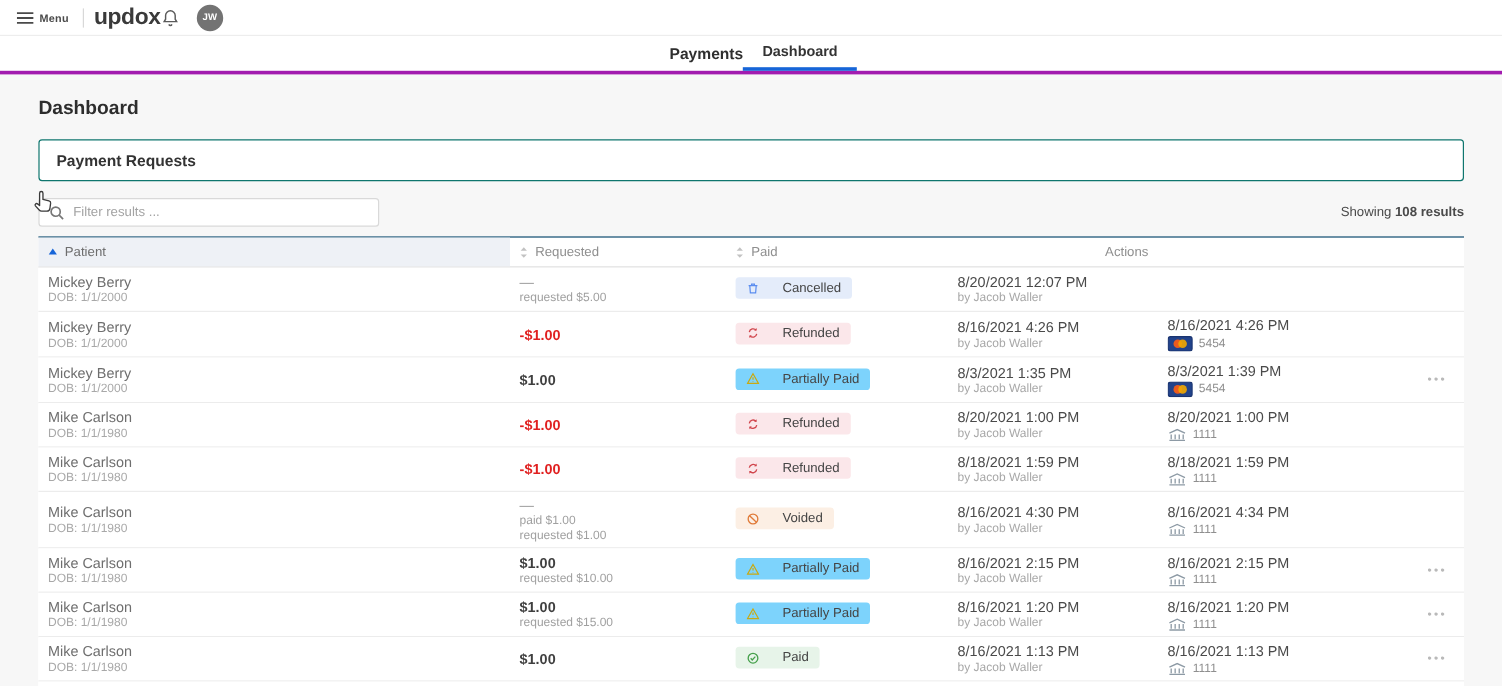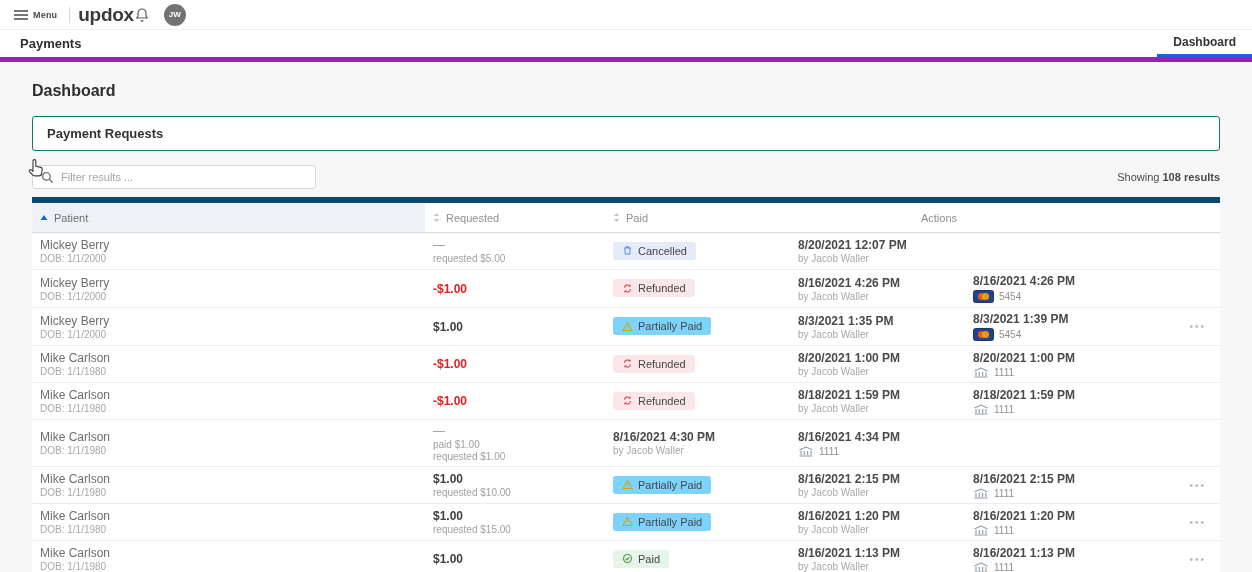--- a/index.html
+++ b/index.html
@@ -13,22 +13,22 @@
   .menu-btn{display:flex;align-items:center;gap:5px;cursor:pointer;padding:0 4px}
   .menu-label{font-size:9px;font-weight:700;color:#4a4a4a;letter-spacing:.2px}
   .tb-divider{width:1px;height:16px;background:#d8d8d8;margin:0 8px}
   .logo{font-size:19px;font-weight:700;color:#3a3a3a;letter-spacing:-.3px;line-height:1;cursor:pointer}
   .tb-right{display:flex;align-items:center;gap:14px;padding-right:6px}
   .bell{display:flex;cursor:pointer}
   .avatar{width:22px;height:22px;border-radius:50%;background:#737373;color:#fff;font-size:8px;
     font-weight:700;display:flex;align-items:center;justify-content:center;cursor:pointer}
 
   
-  .pagehead{height:32px;background:#fff;border-bottom:5px solid #a21caf;display:flex;
-    align-items:stretch;justify-content:space-between;padding-left:20px}
+  .pagehead{height:32px;background:#fff;border-bottom:3px solid #a21caf;display:flex;
+    align-items:stretch;justify-content:center;padding-left:20px}
   .page-title{font-size:13px;font-weight:700;color:#2f2f2f;align-self:center}
   .tabs{display:flex}
   .tab{display:flex;align-items:center;padding:0 16px;font-size:12px;font-weight:700;color:#333;
     border-bottom:3px solid transparent;cursor:pointer}
   .tab.active{border-bottom-color:#1665d8}
 
   
   .content{padding:10px 32px 0}
   .h1{font-size:16px;font-weight:700;color:#2d2d2d;margin:10px 0 16px}
   .panel-head{background:#fff;border:1px solid #0f766e;border-radius:3px;padding:9px 14px;
@@ -37,40 +37,40 @@
   .search{display:flex;align-items:center;gap:7px;background:#fff;border:1px solid #d9d9d9;
     border-radius:3px;height:24px;width:284px;padding:0 8px}
   .search input{border:none;outline:none;font-size:11px;flex:1;color:#444;font-family:inherit;background:transparent}
   .search input::placeholder{color:#a3a3a3}
   .results{font-size:11px;color:#4a4a4a}
   .results .cnt,.results .sfx{font-weight:700}
 
   
   .table{background:#fff}
   .thead,.row{display:grid;grid-template-columns:393px 180px 185px 175px 195px 1fr}
-  .thead{border-top:6px solid #0c4a6e;border-bottom:1px solid #dadada;height:36px;align-items:stretch}
+  .thead{border-top:1px solid #0c4a6e;border-bottom:1px solid #dadada;height:26px;align-items:stretch}
   .th{display:flex;align-items:center;gap:6px;font-size:11px;color:#8f8f8f;padding:0 8px;cursor:pointer}
   .th.sorted{background:#eef1f6;color:#6e6e6e}
   .th.right{justify-content:flex-end}
   .row{border-bottom:1px solid #ececec;min-height:37px;padding:4px 0;align-items:center;background:#fff}
   .cell{padding:0 8px}
   .pname{font-size:12px;color:#6e6e6e}
   .pdob{font-size:10px;color:#a8a8a8;margin-top:1px}
   .amt{font-size:12px;font-weight:700;color:#3f3f3f}
   .amt.neg{color:#e02020}
   .amt.dash{color:#9a9a9a;font-weight:400}
   .asub{font-size:10px;color:#a0a0a0;margin-top:1px}
-  .badge{display:inline-flex;align-items:center;gap:5px;font-size:11px;color:#454545;
+  .badge{display:inline-flex;align-items:center;gap:19px;font-size:11px;color:#454545;
     padding:3px 9px;border-radius:3px;white-space:nowrap}
   .b-cancelled{background:#e4ecfa}.b-cancelled svg{color:#5b8def}
   .b-refunded{background:#fbe7ea}.b-refunded svg{color:#d0454c}
   .b-partial{background:#7dd3fc}.b-partial svg{color:#c9a912}
   .b-voided{background:#fcefe4}.b-voided svg{color:#e07b39}
   .b-paid{background:#e7f4e9}.b-paid svg{color:#46a04b}
-  .date{font-size:12px;font-weight:700;color:#4a4a4a}
+  .date{font-size:12px;font-weight:400;color:#4a4a4a}
   .by{font-size:10px;color:#a8a8a8;margin-top:1px}
   .cardline{display:flex;align-items:center;gap:5px;margin-top:2px;font-size:10px;color:#8f8f8f}
   .dots{color:#b9b9b9;font-size:10px;letter-spacing:2px;text-align:right;padding-right:14px;cursor:pointer}
   .cursor{position:absolute;left:26px;top:158px;z-index:9;pointer-events:none}
 </style>
 </head>
 <body>
 
 <div class="topbar">
   <div class="tb-left">
@@ -319,20 +319,29 @@
       <div class="cell">
         <div class="pname">Mike Carlson</div>
         <div class="pdob">DOB: 1/1/1980</div>
       </div>
       <div class="cell">
         <div class="amt dash">—</div>
         <div class="asub">paid $1.00</div>
         <div class="asub">requested $1.00</div>
       </div>
       <div class="cell">
+        <span class="badge b-voided">
+          <svg width="11" height="11" viewBox="0 0 12 12" fill="none" stroke="currentColor" stroke-width="1.2">
+              <circle cx="6" cy="6" r="4.4"></circle>
+              <path d="M2.9 3l6.2 6"></path>
+            </svg>
+          <span>Voided</span>
+        </span>
+      </div>
+      <div class="cell">
         <div class="date">8/16/2021 4:30 PM</div>
         <div class="by">by Jacob Waller</div>
       </div>
       <div class="cell">
         <div class="date">8/16/2021 4:34 PM</div>
         <div class="cardline">
           <svg width="16" height="11" viewBox="0 0 16 11" fill="none" stroke="#8d9aa5" stroke-width="1.1">
               <path d="M1.5 4L8 1l6.5 3"></path>
               <path d="M3 5v4M6.3 5v4M9.7 5v4M13 5v4M1.5 10h13"></path>
             </svg>

